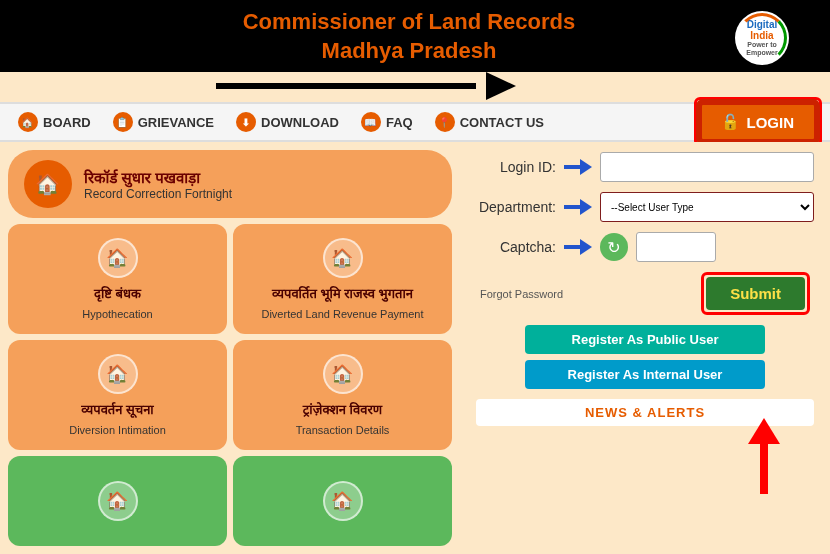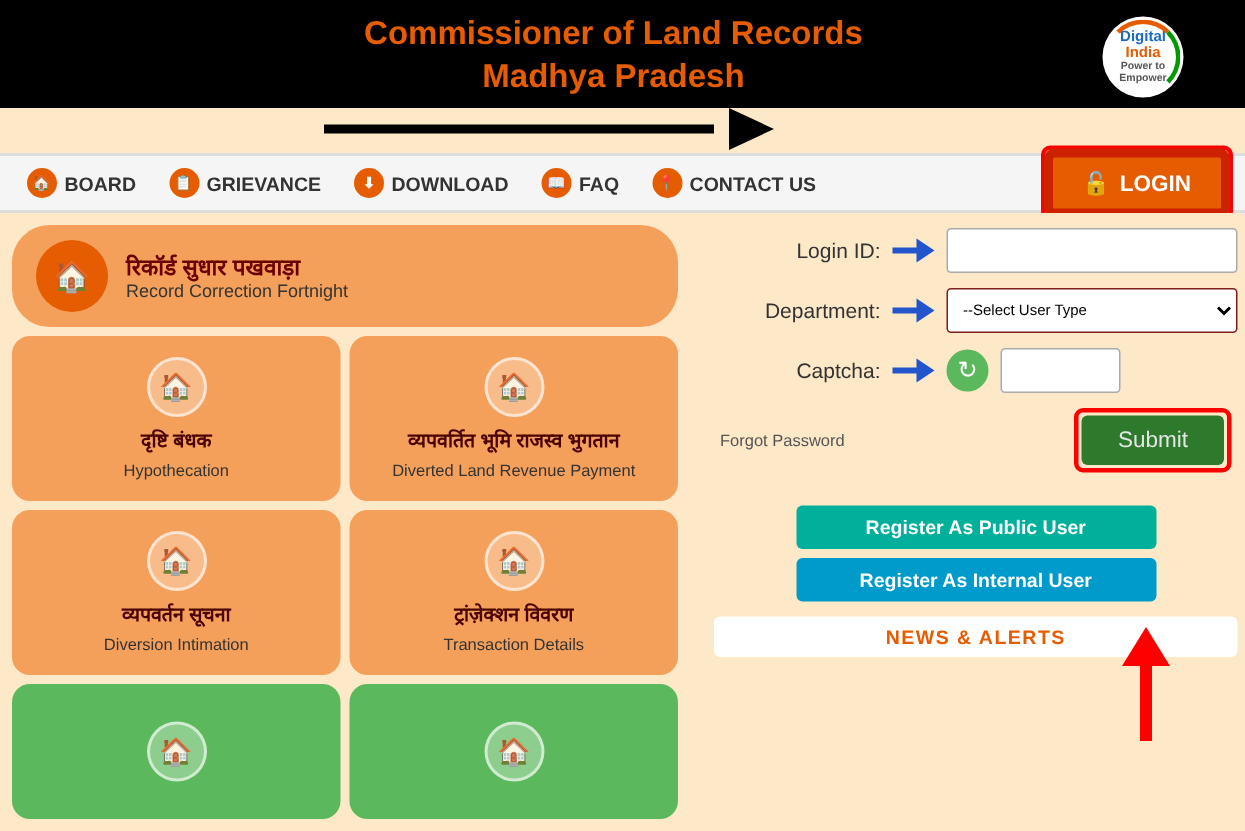--- a/index.html
+++ b/index.html
@@ -264,21 +264,20 @@
       display: flex;
       align-items: center;
       gap: 8px;
     }
     .form-label {
       font-size: 14px;
       color: #333;
       font-weight: 500;
       min-width: 80px;
       text-align: right;
-      margin-left: 31px;
     }
     .arrow-blue {
       width: 28px;
       height: 20px;
       position: relative;
       flex-shrink: 0;
     }
     .arrow-blue::before {
       content: '';
       position: absolute;
@@ -385,35 +384,34 @@
       cursor: pointer;
     }
     .submit-btn-wrapper {
       border: 3px solid red;
       border-radius: 6px;
       padding: 2px;
       display: inline-block;
     }
     .submit-btn {
       background: #2d7a2d;
-      color: #e5e5e5;
+      color: #fde047;
       border: none;
       padding: 8px 24px;
       font-size: 15px;
-      font-weight: normal;
+      font-weight: bold;
       border-radius: 4px;
       cursor: pointer;
     }
 
     .register-btns {
       display: flex;
       flex-direction: column;
       gap: 6px;
       align-items: center;
-      margin-top: 12px;
     }
     .reg-btn-public {
       background: #00b09b;
       color: white;
       border: none;
       padding: 7px 20px;
       font-size: 13px;
       font-weight: bold;
       border-radius: 4px;
       cursor: pointer;

